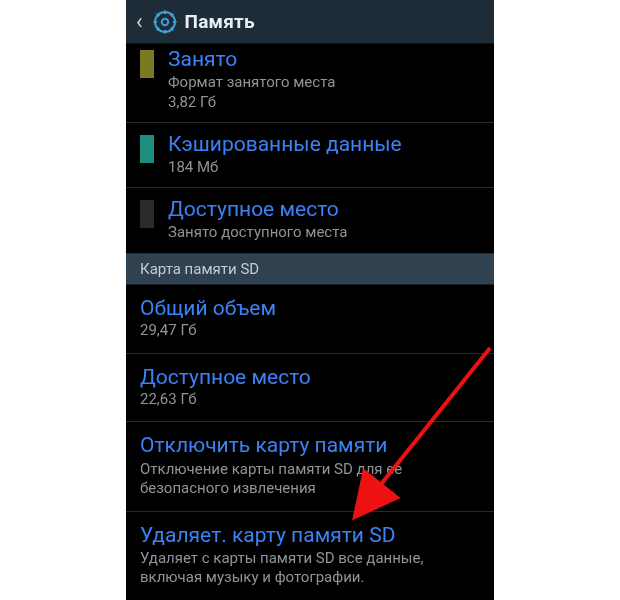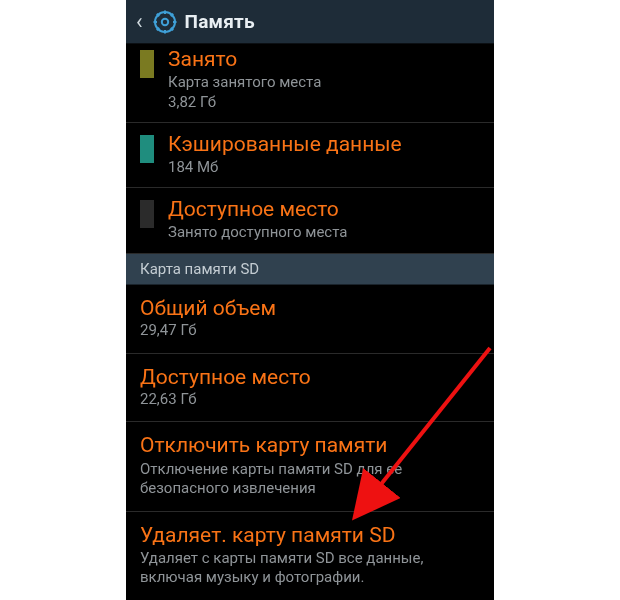--- a/index.html
+++ b/index.html
@@ -58,21 +58,21 @@
       height: 28px;
       margin-right: 14px;
       margin-top: 4px;
       flex-shrink: 0;
     }
     .swatch.olive { background: #7a7a21; }
     .swatch.teal { background: #1f8d7e; }
     .swatch.dark { background: #2b2b2b; }
     .row-text { flex: 1; min-width: 0; }
     .row-title {
-      color: #f97316;
+      color: #3b82f6;
       font-size: 21px;
       line-height: 1.25;
       font-weight: 400;
     }
     .row-sub {
       color: #8f9498;
       font-size: 15px;
       line-height: 1.3;
       margin-top: 1px;
     }
@@ -122,21 +122,21 @@
     </span>
     <span class="action-title">Память</span>
   </div>
 
   <div class="list">
 
     <div class="row with-swatch" style="padding-top:2px;">
       <div class="swatch olive"></div>
       <div class="row-text">
         <div class="row-title">Занято</div>
-        <div class="row-sub">Карта занятого места</div>
+        <div class="row-sub">Формат занятого места</div>
         <div class="row-val">3,82 Гб</div>
       </div>
     </div>
 
     <div class="row with-swatch">
       <div class="swatch teal"></div>
       <div class="row-text">
         <div class="row-title">Кэшированные данные</div>
         <div class="row-val">184 Мб</div>
       </div>

